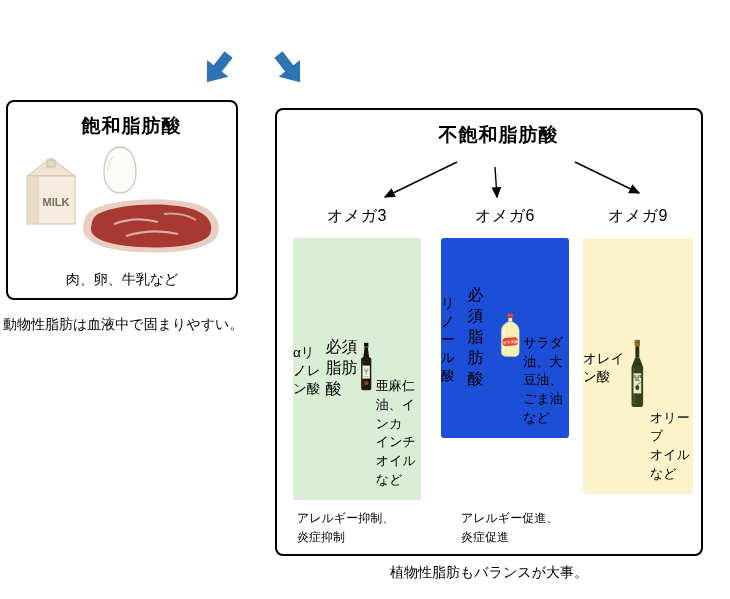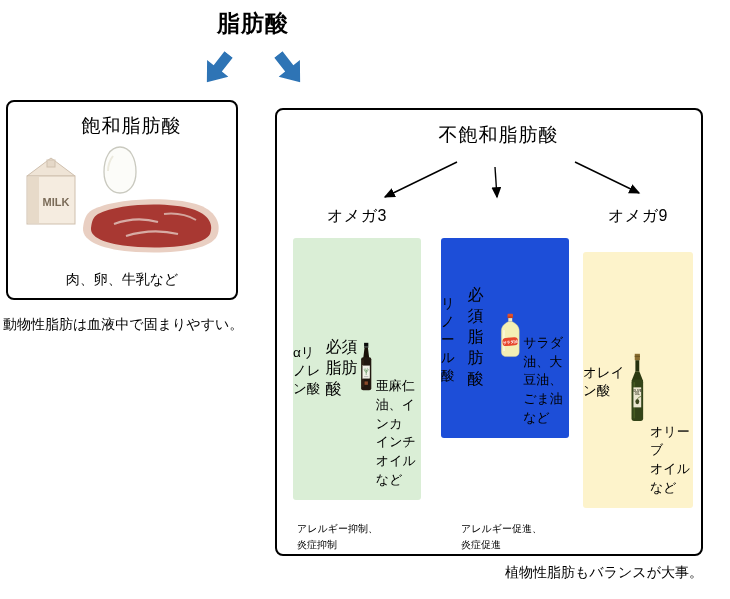--- a/index.html
+++ b/index.html
@@ -5,44 +5,43 @@
   * { margin: 0; padding: 0; box-sizing: border-box; }
   html, body { background: #fff; }
   body {
     font-family: "Liberation Sans", "DejaVu Sans", sans-serif;
     color: #000;
   }
   .canvas { position: relative; width: 730px; height: 599px; background: #fff; overflow: hidden; }
   .abs { position: absolute; }
   .page-title { font-size: 23px; font-weight: bold; text-align: center; letter-spacing: 1px; }
   .box { position: absolute; border: 2px solid #000; border-radius: 8px; background: #fff; }
-  .box-title { font-size: 19px; font-weight: normal; text-align: center; letter-spacing: 1px; padding-left: 19px; }
+  .box-title { font-size: 19px; font-weight: bold; text-align: center; letter-spacing: 1px; padding-left: 19px; }
   .header { font-size: 16px; text-align: center; letter-spacing: 0.5px; }
   .caption { font-size: 14px; text-align: center; }
   .note { font-size: 14px; }
   .panel {
     position: absolute; border-radius: 3px;
     display: flex; flex-direction: row; align-items: center;
     padding-bottom: 10px;
   }
   .acid { font-size: 13.5px; margin-top: 13px; }
   .essential { font-size: 16px; margin-top: 9px; }
   .bottle { margin-top: 6px; }
   .examples {
     font-size: 13px; line-height: 1.45; white-space: pre-line;
     margin-top: auto; align-self: stretch; padding-left: 2px; text-align: left;
   }
-  .effect { font-size: 10px; line-height: 1.55; white-space: pre-line; margin-top: 12px; }
+  .effect { font-size: 12px; line-height: 1.55; white-space: pre-line; }
 </style>
 </head>
 <body>
 
 <div class="canvas">
 
-  <div class="abs page-title" style="left:173px; top:8px; width:160px;">脂肪酸</div>
 
   <div class="abs" style="left:203px; top:50px; transform:rotate(38deg);">
     <svg width="27" height="36" viewBox="0 0 26 34">
       <polygon points="8,0 18,0 18,17 26,17 13,34 0,17 8,17" fill="#2e74b5"></polygon>
     </svg>
   </div>
   <div class="abs" style="left:277px; top:50px; transform:rotate(-38deg);">
     <svg width="27" height="36" viewBox="0 0 26 34">
       <polygon points="8,0 18,0 18,17 26,17 13,34 0,17 8,17" fill="#2e74b5"></polygon>
     </svg>
@@ -85,20 +84,21 @@
         <marker id="ah" markerWidth="9" markerHeight="8" refX="7" refY="3.5" orient="auto">
           <path d="M0,0 L8,3.5 L0,7 Z" fill="#000"></path>
         </marker>
       </defs>
       <line x1="180" y1="6" x2="108" y2="41" stroke="#000" stroke-width="1.4" marker-end="url(#ah)"></line>
       <line x1="218" y1="11" x2="220" y2="41" stroke="#000" stroke-width="1.4" marker-end="url(#ah)"></line>
       <line x1="298" y1="6" x2="362" y2="37" stroke="#000" stroke-width="1.4" marker-end="url(#ah)"></line>
     </svg>
 
     <div class="abs header" style="left:16px; top:96px; width:128px;">オメガ3</div>
+    <div class="abs header" style="left:164px; top:96px; width:128px;">オメガ6</div>
     <div class="abs header" style="left:306px; top:96px; width:110px;">オメガ9</div>
 
     <div class="panel" style="left:16px; top:128px; width:128px; height:262px; background:#daeed6;">
       <div class="acid">αリノレン酸</div>
       <div class="essential">必須脂肪酸</div>
       <svg class="bottle" width="34" height="114" viewBox="0 0 34 114">
         <rect x="12" y="0" width="10" height="9" fill="#0c0c0c"></rect>
         <rect x="12" y="9" width="10" height="3" fill="#2b2b2b"></rect>
         <polygon points="13,12 21,12 24,36 10,36" fill="#191008"></polygon>
         <rect x="5" y="34" width="24" height="78" rx="5" fill="#221810"></rect>
@@ -127,21 +127,21 @@
         <path d="M13,42 Q11,70 13,96" stroke="#faf7d9" stroke-width="5" fill="none" opacity="0.9"></path>
         <g transform="rotate(-5 29 72)">
           <rect x="9" y="61" width="40" height="21" rx="9" fill="#e8462c"></rect>
           <text x="29" y="76" font-size="9.5" font-weight="bold" fill="#ffffff" text-anchor="middle">サラダ油</text>
         </g>
       </svg>
       <div class="examples">サラダ油、大豆油、
 ごま油など</div>
     </div>
 
-    <div class="panel" style="left:306px; top:128px; width:110px; height:256px; background:#fdf3cb;margin-top:14px;">
+    <div class="panel" style="left:306px; top:128px; width:110px; height:256px; background:#fdf3cb;">
       <div class="acid">オレイン酸</div>
       <svg class="bottle" style="margin-top:26px;" width="32" height="106" viewBox="0 0 32 106">
         <rect x="12" y="0" width="8" height="10" fill="#8a6d2f"></rect>
         <rect x="12" y="3" width="8" height="2" fill="#6f5722"></rect>
         <rect x="13" y="10" width="6" height="17" fill="#25310e"></rect>
         <polygon points="13,27 19,27 25,42 7,42" fill="#2b3911"></polygon>
         <rect x="7" y="40" width="18" height="64" rx="4" fill="#334418"></rect>
         <rect x="10" y="44" width="2.5" height="56" fill="#4a6126" opacity="0.8"></rect>
         <rect x="10" y="52" width="12" height="31" fill="#ebe6d0"></rect>
         <text x="16" y="59" font-size="4.6" font-weight="bold" fill="#44442f" text-anchor="middle">OLIVE</text>
@@ -152,15 +152,15 @@
       <div class="examples">オリーブ
 オイルなど</div>
     </div>
 
     <div class="abs effect" style="left:20px; top:399px;">アレルギー抑制、
 炎症抑制</div>
     <div class="abs effect" style="left:184px; top:399px;">アレルギー促進、
 炎症促進</div>
   </div>
 
-  <div class="abs note" style="left:275px; top:564px; width:428px; text-align:right;">植物性脂肪もバランスが大事。</div>
+  <div class="abs note" style="left:275px; top:564px; width:428px; text-align:center;">植物性脂肪もバランスが大事。</div>
 
 </div>
 
 </body></html>

